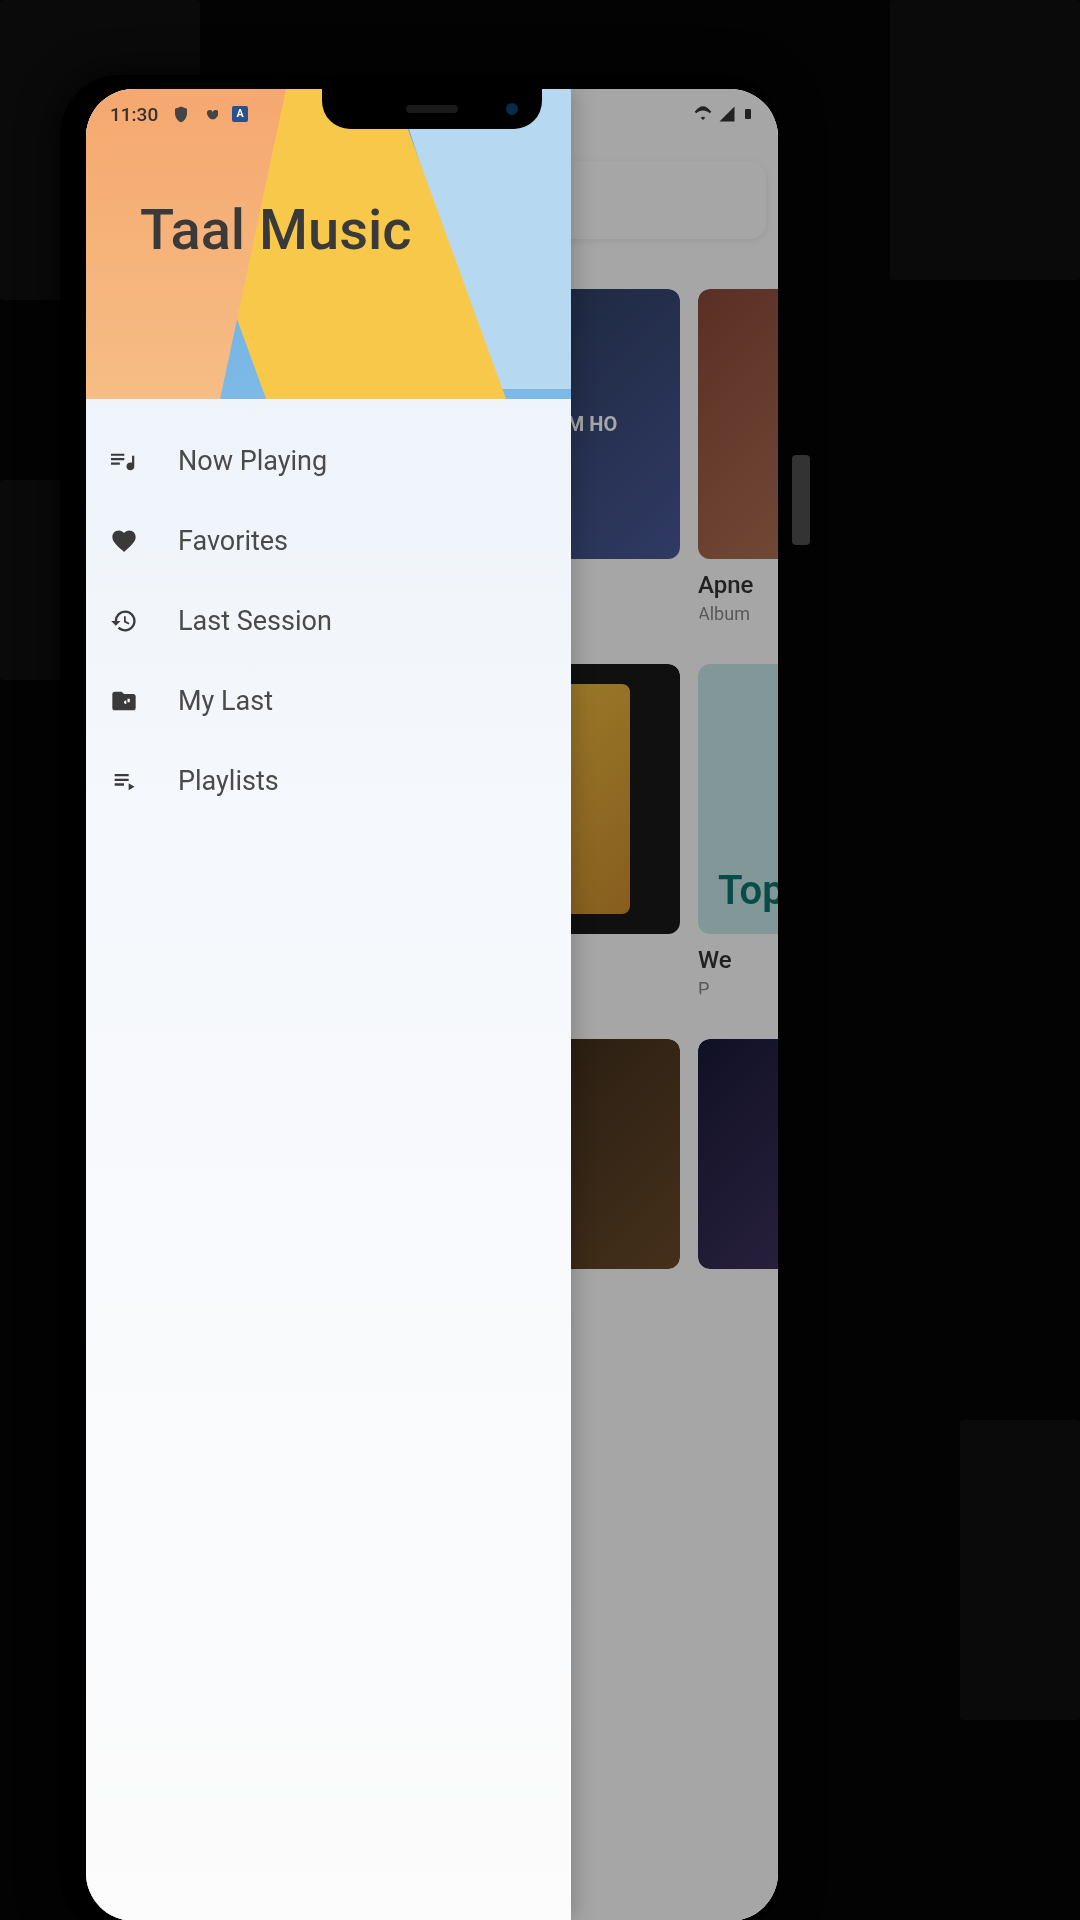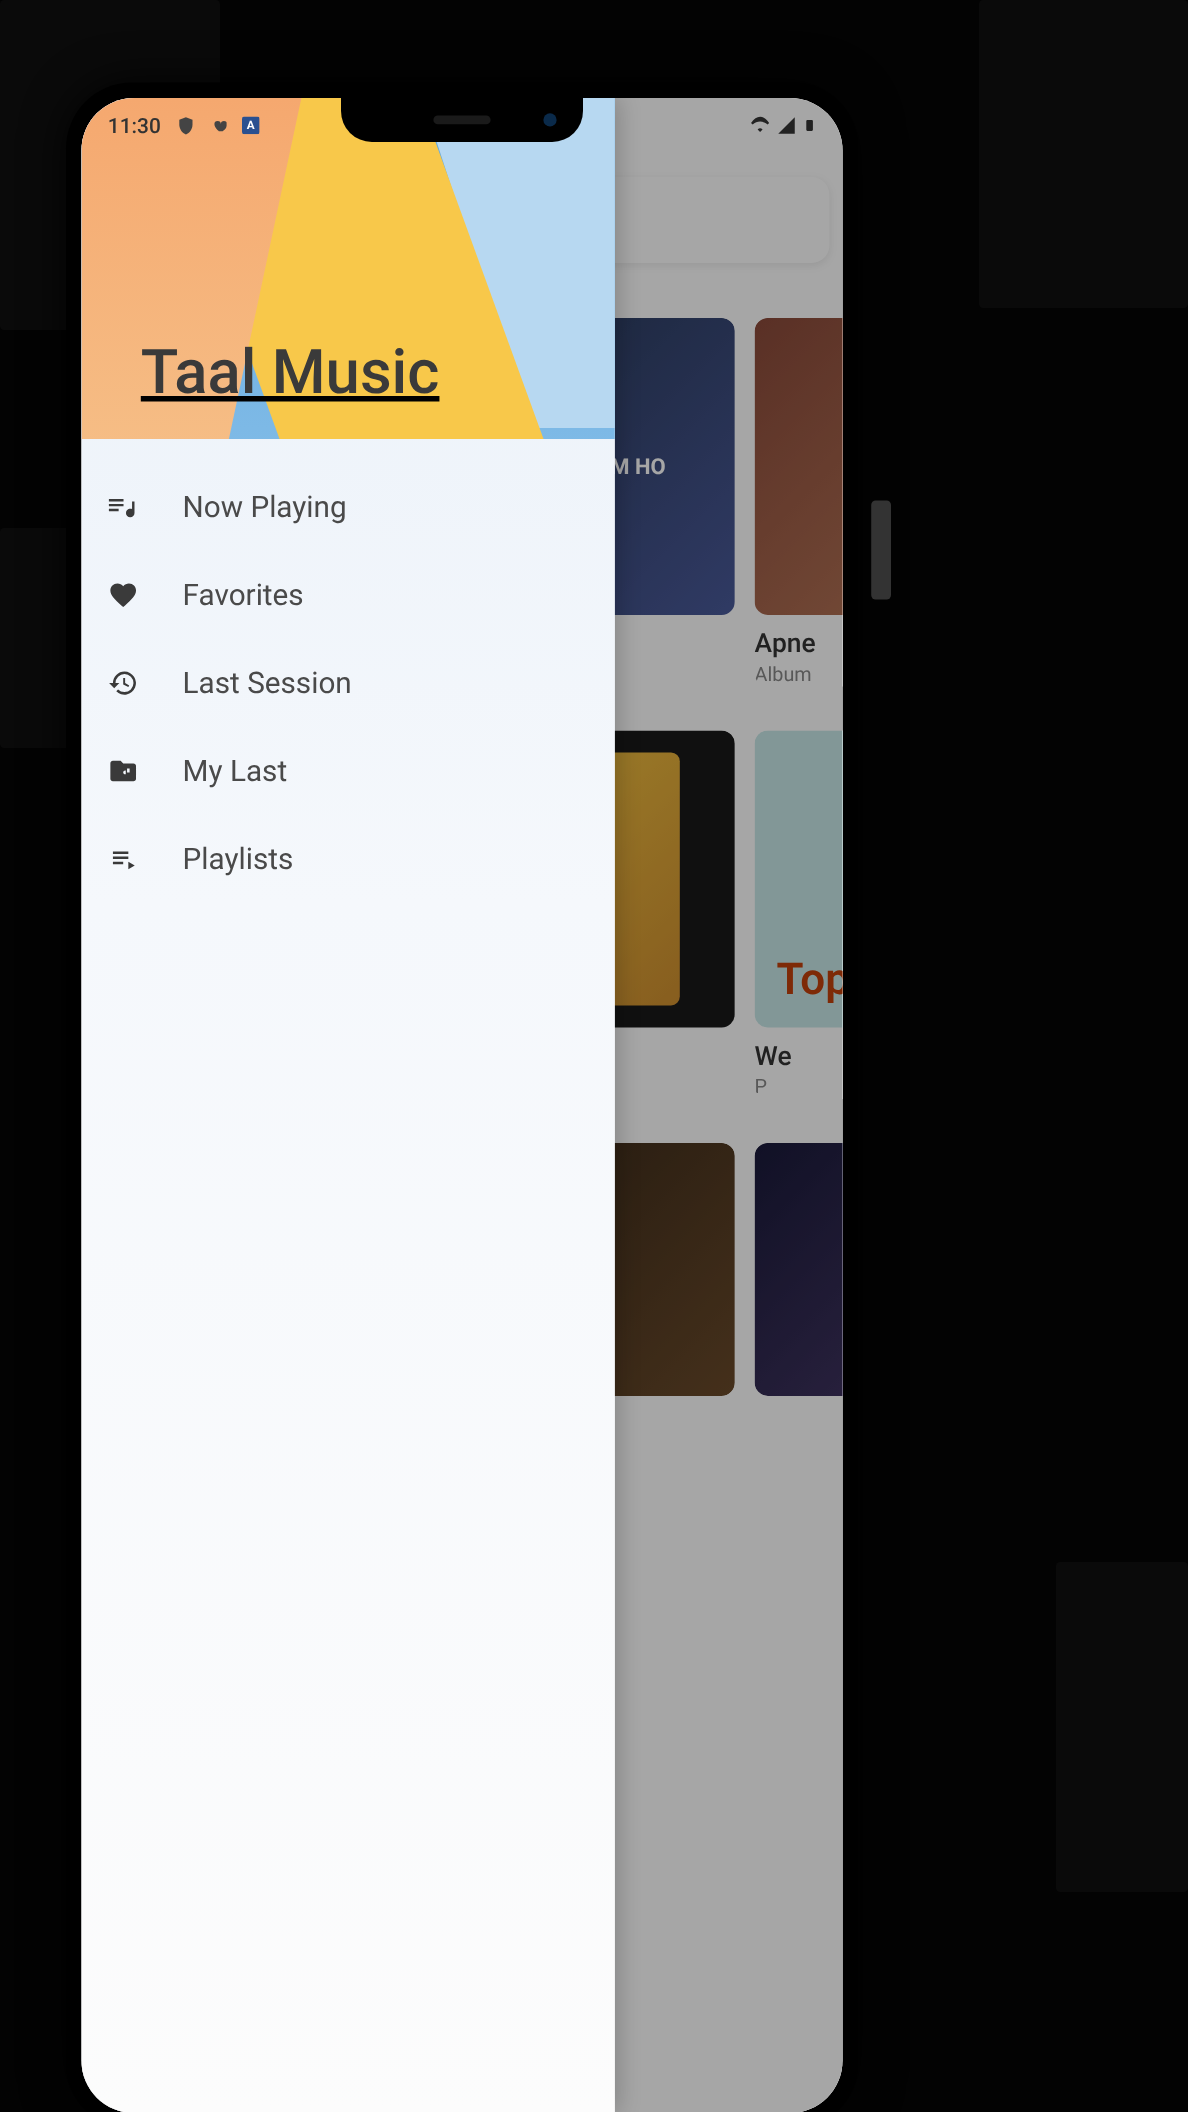--- a/index.html
+++ b/index.html
@@ -29,20 +29,21 @@
       padding: 14px;
       box-shadow: 0 0 40px rgba(0,0,0,0.8);
     }
     .phone-screen {
       width: 100%;
       height: 100%;
       background: #f5f5f5;
       border-radius: 48px;
       overflow: hidden;
       position: relative;
+      margin-left: 12px;
     }
     .notch {
       position: absolute;
       top: 0;
       left: 50%;
       transform: translateX(-50%);
       width: 220px;
       height: 40px;
       background: #000;
       border-radius: 0 0 28px 28px;
@@ -145,23 +146,22 @@
       background: linear-gradient(180deg, #eaf1f9 0%, #f5f8fc 40%, #fcfcfc 100%);
       z-index: 10;
       box-shadow: 4px 0 20px rgba(0,0,0,0.2);
       overflow: hidden;
     }
     .drawer-header {
       height: 310px;
       position: relative;
       overflow: hidden;
       display: flex;
-      align-items: flex-end;
+      align-items: center;
       padding: 0 0 28px 54px;
-      text-decoration: underline;
     }
     .drawer-header-bg {
       position: absolute;
       inset: 0;
     }
     .shape {
       position: absolute;
       transform-origin: top left;
     }
     .shape1 {
@@ -294,21 +294,21 @@
           <div class="card">
             <div class="card-img" style="background:#1a1a1a;position:relative;">
               <div style="position:absolute;left:30px;top:20px;bottom:20px;width:120px;background:linear-gradient(135deg,#f0c040,#d09030);border-radius:8px;"></div>
             </div>
             <div class="card-title">Top 50</div>
             <div class="card-subtitle">avn</div>
           </div>
           <div class="card">
             <div class="card-img" style="background:#c8e8e8;position:relative;">
 
-              <div style="position:absolute;bottom:20px;left:20px;font-size:40px;font-weight:600;color:#c2410c;">Top</div>
+              <div style="position:absolute;bottom:20px;left:20px;font-size:40px;font-weight:600;color:#0f766e;">Top</div>
             </div>
             <div class="card-title">We</div>
             <div class="card-subtitle">P</div>
           </div>
         </div>
 
         <div class="card-row">
           <div class="card">
             <div class="card-img" style="background:linear-gradient(135deg,#3a2a1a,#6a4a2a);height:230px;"></div>
           </div>

